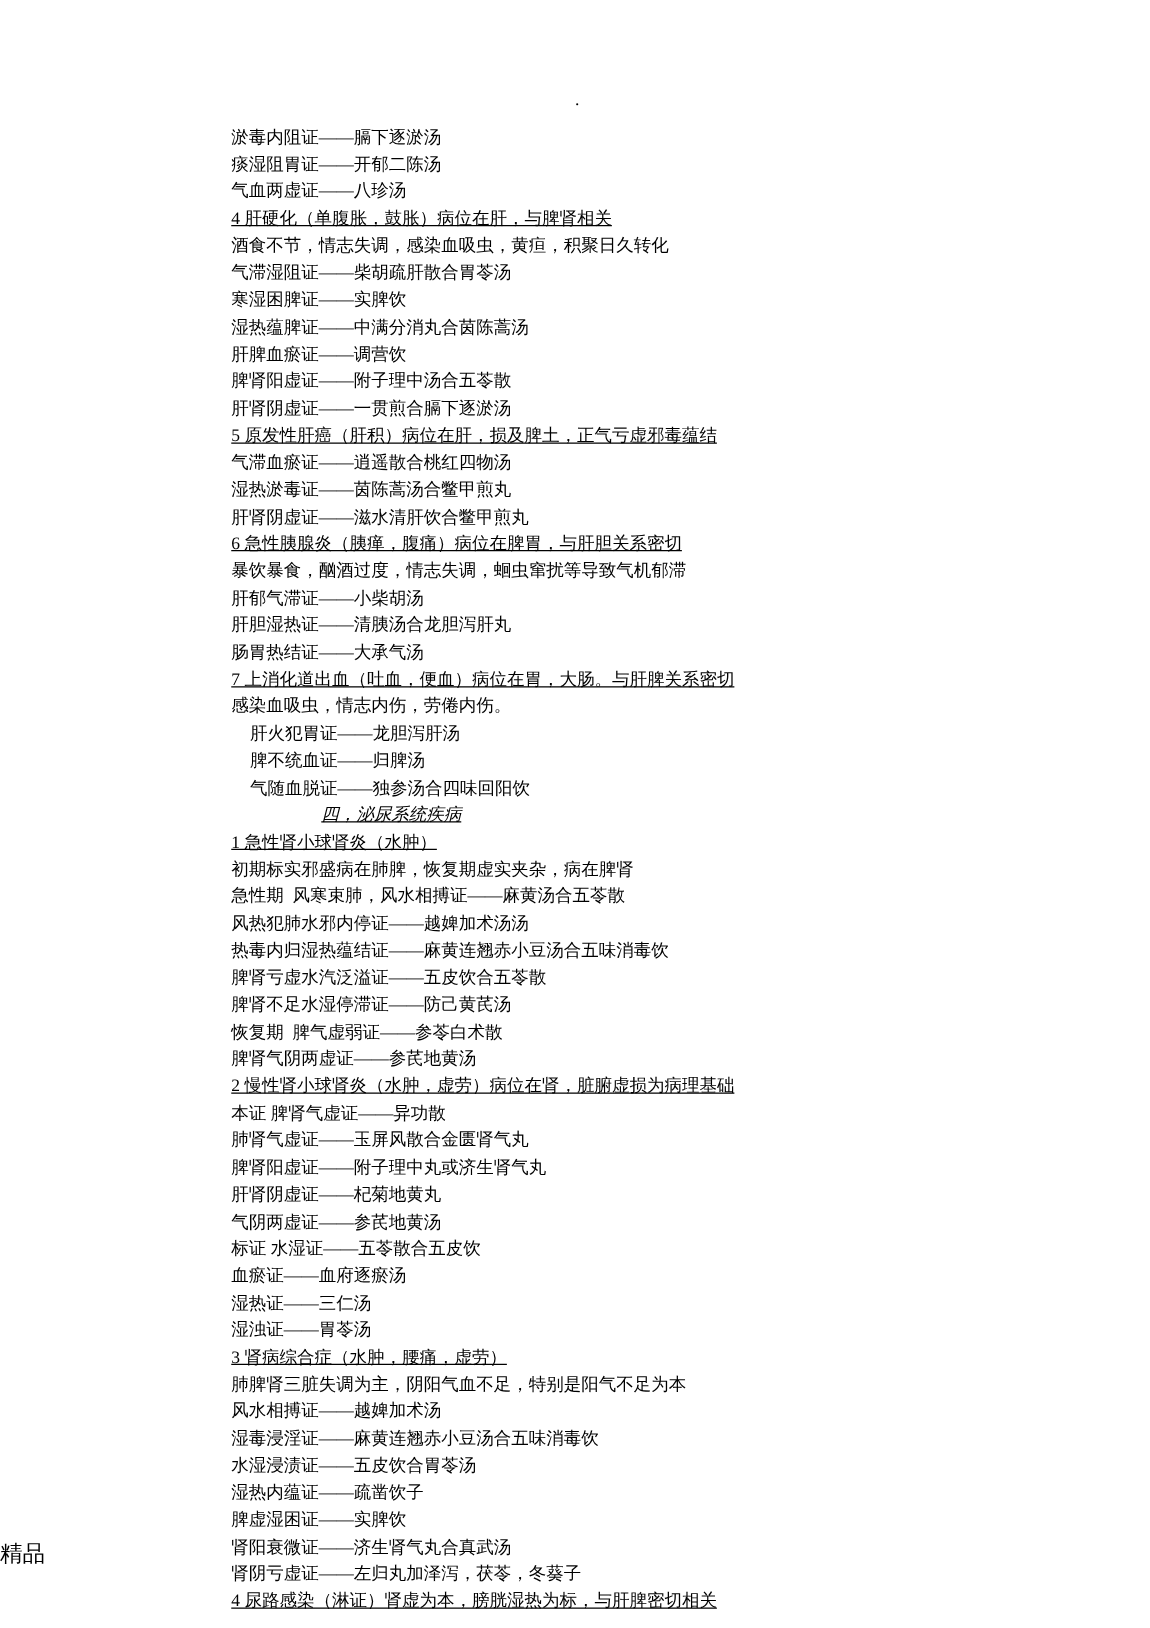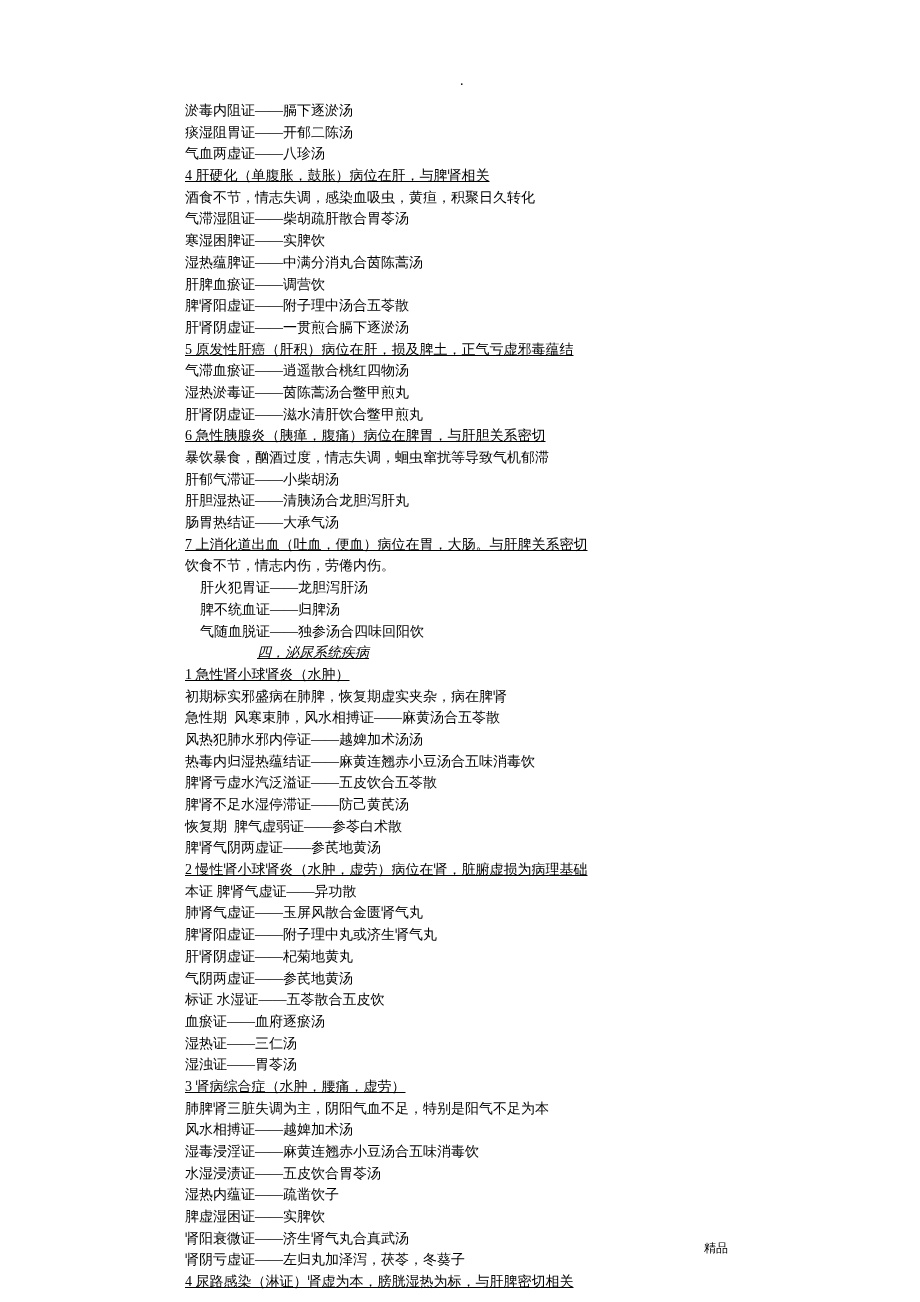--- a/index.html
+++ b/index.html
@@ -15,21 +15,21 @@
     box-sizing: border-box;
     padding-top: 100px;
     padding-left: 185px;
     position: relative;
   }
   .line { white-space: pre; }
   .u { text-decoration: underline; }
   .indent1 { padding-left: 15px; }
   .indent2 { padding-left: 72px; font-style: italic; }
   .top-dot { position: absolute; top: 70px; left: 460px; font-size: 14px; color: #000; }
-  .bottom-label { position: absolute; bottom: 44px; left: 0; width: 728px; text-align: right; font-size: 12px; }
+  .bottom-label { position: absolute; bottom: 44px; left: 0; width: 728px; text-align: left; font-size: 18px; }
 </style>
 </head>
 <body>
 
 <div class="top-dot">.</div>
 
 <div id="content">
     <div class="line ">淤毒内阻证——膈下逐淤汤</div>
     <div class="line ">痰湿阻胃证——开郁二陈汤</div>
     <div class="line ">气血两虚证——八珍汤</div>
@@ -44,21 +44,21 @@
     <div class="line u">5 原发性肝癌（肝积）病位在肝，损及脾土，正气亏虚邪毒蕴结</div>
     <div class="line ">气滞血瘀证——逍遥散合桃红四物汤</div>
     <div class="line ">湿热淤毒证——茵陈蒿汤合鳖甲煎丸</div>
     <div class="line ">肝肾阴虚证——滋水清肝饮合鳖甲煎丸</div>
     <div class="line u">6 急性胰腺炎（胰瘅，腹痛）病位在脾胃，与肝胆关系密切</div>
     <div class="line ">暴饮暴食，酗酒过度，情志失调，蛔虫窜扰等导致气机郁滞</div>
     <div class="line ">肝郁气滞证——小柴胡汤</div>
     <div class="line ">肝胆湿热证——清胰汤合龙胆泻肝丸</div>
     <div class="line ">肠胃热结证——大承气汤</div>
     <div class="line u">7 上消化道出血（吐血，便血）病位在胃，大肠。与肝脾关系密切</div>
-    <div class="line ">饮食不节，情志内伤，劳倦内伤。</div>
+    <div class="line ">感染血吸虫，情志内伤，劳倦内伤。</div>
     <div class="line indent1">肝火犯胃证——龙胆泻肝汤</div>
     <div class="line indent1">脾不统血证——归脾汤</div>
     <div class="line indent1">气随血脱证——独参汤合四味回阳饮</div>
     <div class="line u indent2">四，泌尿系统疾病</div>
     <div class="line u">1 急性肾小球肾炎（水肿）</div>
     <div class="line ">初期标实邪盛病在肺脾，恢复期虚实夹杂，病在脾肾</div>
     <div class="line ">急性期  风寒束肺，风水相搏证——麻黄汤合五苓散</div>
     <div class="line ">风热犯肺水邪内停证——越婢加术汤汤</div>
     <div class="line ">热毒内归湿热蕴结证——麻黄连翘赤小豆汤合五味消毒饮</div>
     <div class="line ">脾肾亏虚水汽泛溢证——五皮饮合五苓散</div>

